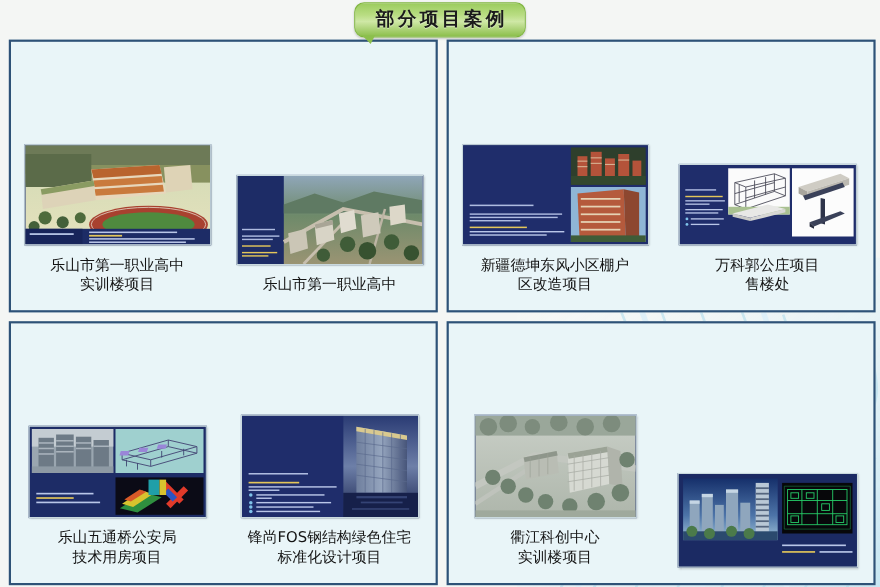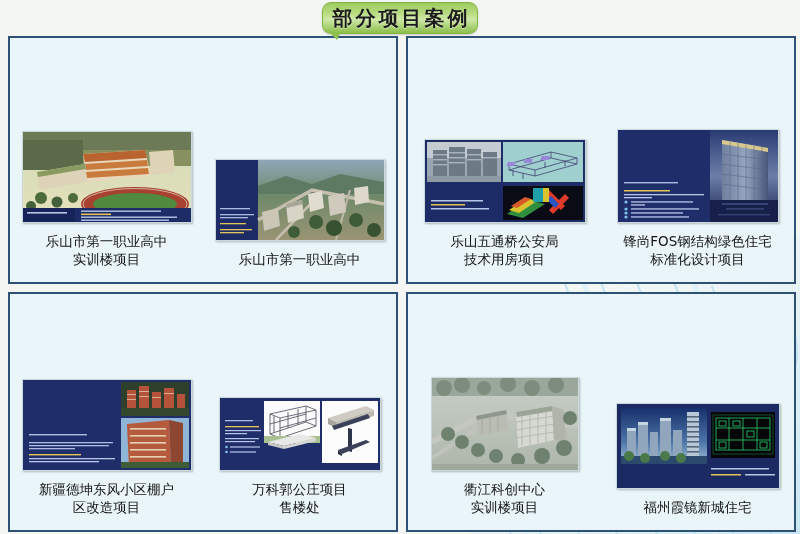--- a/index.html
+++ b/index.html
@@ -56,21 +56,21 @@
     left: 6px;
     bottom: -7px;
     width: 0; height: 0;
     border-left: 8px solid transparent;
     border-right: 4px solid transparent;
     border-top: 8px solid #8cbf4c;
   }
   .banner-text {
     font-family: "DejaVu Serif", "Liberation Serif", serif;
     font-weight: bold;
-    font-size: 20px;
+    font-size: 17px;
     letter-spacing: 3px;
     color: #1b1b1b;
     text-shadow: 0 1px 0 rgba(255,255,255,.45);
     line-height: 1;
     padding-left: 3px;
   }
 
   
   .grid {
     position: absolute;
@@ -264,20 +264,130 @@
         <div class="caption">乐山市第一职业高中</div>
       </div>
 
     </div>
   </div>
 
   <div class="panel">
     <div class="panel-inner">
 
       <div class="project">
+        <div class="thumb" style="width:168px;height:90px;">
+          <svg viewBox="0 0 168 90" width="168" height="90">
+            <rect width="168" height="90" fill="#1f2d6b"></rect>
+
+            <rect x="98" y="2" width="68" height="34" fill="#2e3f2c"></rect>
+            <g fill="#b4533a">
+              <rect x="104" y="10" width="9" height="24"></rect>
+              <rect x="116" y="6" width="10" height="28"></rect>
+              <rect x="129" y="12" width="9" height="22"></rect>
+              <rect x="141" y="8" width="10" height="26"></rect>
+              <rect x="154" y="14" width="8" height="20"></rect>
+            </g>
+            <g fill="#e0c9a8" opacity=".8">
+              <rect x="104" y="14" width="9" height="1"></rect>
+              <rect x="104" y="19" width="9" height="1"></rect>
+              <rect x="116" y="11" width="10" height="1"></rect>
+              <rect x="116" y="16" width="10" height="1"></rect>
+              <rect x="129" y="17" width="9" height="1"></rect>
+              <rect x="141" y="13" width="10" height="1"></rect>
+            </g>
+            <rect x="98" y="28" width="68" height="8" fill="#33482e"></rect>
+
+            <rect x="98" y="38" width="68" height="50" fill="#8fb6d6"></rect>
+            <polygon points="104,44 146,40 148,88 106,88" fill="#b55a3c"></polygon>
+            <polygon points="146,40 160,43 160,88 148,88" fill="#8d4730"></polygon>
+            <g fill="#e5d2b4">
+              <rect x="107" y="48" width="36" height="1.6"></rect>
+              <rect x="107" y="55" width="36" height="1.6"></rect>
+              <rect x="107" y="62" width="36" height="1.6"></rect>
+              <rect x="107" y="69" width="36" height="1.6"></rect>
+              <rect x="107" y="76" width="36" height="1.6"></rect>
+            </g>
+            <rect x="98" y="82" width="68" height="6" fill="#3f5c38"></rect>
+
+            <g fill="#aebbe0">
+              <rect x="6" y="54" width="58" height="1.4"></rect>
+              <rect x="6" y="62" width="84" height="1.3"></rect>
+              <rect x="6" y="65" width="80" height="1.3"></rect>
+              <rect x="6" y="68" width="46" height="1.3"></rect>
+            </g>
+            <g fill="#e3c65a">
+              <rect x="6" y="74" width="52" height="1.4"></rect>
+            </g>
+            <g fill="#b9c6e8">
+              <rect x="6" y="78" width="86" height="1.3"></rect>
+              <rect x="6" y="81" width="70" height="1.3"></rect>
+            </g>
+          </svg>
+        </div>
+        <div class="caption">新疆德坤东风小区棚户
+区改造项目</div>
+      </div>
+
+      <div class="project">
+        <div class="thumb" style="width:160px;height:72px;">
+          <svg viewBox="0 0 160 72" width="160" height="72">
+            <rect width="160" height="72" fill="#1f2d6b"></rect>
+
+            <rect x="44" y="3" width="56" height="42" fill="#fbfbfb"></rect>
+            <g stroke="#4a4a58" stroke-width=".8" fill="none">
+              <path d="M50 36 L86 24 L96 28 L60 40 Z"></path>
+              <path d="M50 36 L50 16 M60 40 L60 20 M86 24 L86 8 M96 28 L96 12"></path>
+              <path d="M50 16 L86 8 L96 12 L60 20 Z"></path>
+              <path d="M50 26 L86 16 M60 30 L96 20"></path>
+              <path d="M54 34 L54 18 M68 30 L68 14 M78 27 L78 11"></path>
+            </g>
+
+            <rect x="44" y="38" width="56" height="7" fill="#a9c191"></rect>
+            <polygon points="48,44 80,36 96,40 64,48" fill="#e8e8e6"></polygon>
+            <polygon points="48,44 48,47 64,51 64,48" fill="#c9c9c6"></polygon>
+            <polygon points="64,48 96,40 96,43 64,51" fill="#d7d7d4"></polygon>
+
+            <rect x="102" y="3" width="56" height="62" fill="#fcfcfc"></rect>
+            <polygon points="108,20 146,8 154,12 116,24" fill="#cfccc4"></polygon>
+            <polygon points="108,20 108,26 116,30 116,24" fill="#a8a59d"></polygon>
+            <polygon points="116,24 154,12 154,18 116,30" fill="#bcb9b1"></polygon>
+            <polygon points="112,28 148,16 150,20 114,32" fill="#3a4159"></polygon>
+            <polygon points="128,30 132,31 132,54 128,53" fill="#2e344a"></polygon>
+            <polygon points="118,52 146,42 150,44 122,56" fill="#3a4159"></polygon>
+            <polygon points="118,52 118,56 122,58 122,56" fill="#262b3e"></polygon>
+
+            <g fill="#aebbe0">
+              <rect x="5" y="22" width="28" height="1.3"></rect>
+            </g>
+            <g fill="#e3c65a">
+              <rect x="5" y="28" width="34" height="1.3"></rect>
+            </g>
+            <g fill="#b9c6e8">
+              <rect x="5" y="32" width="36" height="1.2"></rect>
+              <rect x="5" y="35" width="22" height="1.2"></rect>
+              <rect x="5" y="40" width="34" height="1.2"></rect>
+              <rect x="5" y="43" width="30" height="1.2"></rect>
+              <circle cx="6.5" cy="49" r="1.3" fill="#7fc3ea"></circle>
+              <rect x="10" y="48.4" width="30" height="1.2"></rect>
+              <circle cx="6.5" cy="54" r="1.3" fill="#7fc3ea"></circle>
+              <rect x="10" y="53.4" width="26" height="1.2"></rect>
+            </g>
+          </svg>
+        </div>
+        <div class="caption">万科郭公庄项目
+售楼处</div>
+      </div>
+
+    </div>
+  </div>
+
+  <div class="panel">
+    <div class="panel-inner">
+
+      <div class="project">
         <div class="thumb" style="width:160px;height:82px;">
           <svg viewBox="0 0 160 82" width="160" height="82">
             <rect width="160" height="82" fill="#1d2c66"></rect>
 
             <rect x="2" y="2" width="74" height="40" fill="#9aa6b0"></rect>
             <rect x="2" y="2" width="74" height="16" fill="#c4ccd2"></rect>
             <g fill="#6d7a86">
               <rect x="8" y="10" width="14" height="28"></rect>
               <rect x="24" y="7" width="16" height="31"></rect>
               <rect x="42" y="9" width="14" height="29"></rect>
@@ -393,130 +503,20 @@
 标准化设计项目</div>
       </div>
 
     </div>
   </div>
 
   <div class="panel">
     <div class="panel-inner">
 
       <div class="project">
-        <div class="thumb" style="width:168px;height:90px;">
-          <svg viewBox="0 0 168 90" width="168" height="90">
-            <rect width="168" height="90" fill="#1f2d6b"></rect>
-
-            <rect x="98" y="2" width="68" height="34" fill="#2e3f2c"></rect>
-            <g fill="#b4533a">
-              <rect x="104" y="10" width="9" height="24"></rect>
-              <rect x="116" y="6" width="10" height="28"></rect>
-              <rect x="129" y="12" width="9" height="22"></rect>
-              <rect x="141" y="8" width="10" height="26"></rect>
-              <rect x="154" y="14" width="8" height="20"></rect>
-            </g>
-            <g fill="#e0c9a8" opacity=".8">
-              <rect x="104" y="14" width="9" height="1"></rect>
-              <rect x="104" y="19" width="9" height="1"></rect>
-              <rect x="116" y="11" width="10" height="1"></rect>
-              <rect x="116" y="16" width="10" height="1"></rect>
-              <rect x="129" y="17" width="9" height="1"></rect>
-              <rect x="141" y="13" width="10" height="1"></rect>
-            </g>
-            <rect x="98" y="28" width="68" height="8" fill="#33482e"></rect>
-
-            <rect x="98" y="38" width="68" height="50" fill="#8fb6d6"></rect>
-            <polygon points="104,44 146,40 148,88 106,88" fill="#b55a3c"></polygon>
-            <polygon points="146,40 160,43 160,88 148,88" fill="#8d4730"></polygon>
-            <g fill="#e5d2b4">
-              <rect x="107" y="48" width="36" height="1.6"></rect>
-              <rect x="107" y="55" width="36" height="1.6"></rect>
-              <rect x="107" y="62" width="36" height="1.6"></rect>
-              <rect x="107" y="69" width="36" height="1.6"></rect>
-              <rect x="107" y="76" width="36" height="1.6"></rect>
-            </g>
-            <rect x="98" y="82" width="68" height="6" fill="#3f5c38"></rect>
-
-            <g fill="#aebbe0">
-              <rect x="6" y="54" width="58" height="1.4"></rect>
-              <rect x="6" y="62" width="84" height="1.3"></rect>
-              <rect x="6" y="65" width="80" height="1.3"></rect>
-              <rect x="6" y="68" width="46" height="1.3"></rect>
-            </g>
-            <g fill="#e3c65a">
-              <rect x="6" y="74" width="52" height="1.4"></rect>
-            </g>
-            <g fill="#b9c6e8">
-              <rect x="6" y="78" width="86" height="1.3"></rect>
-              <rect x="6" y="81" width="70" height="1.3"></rect>
-            </g>
-          </svg>
-        </div>
-        <div class="caption">新疆德坤东风小区棚户
-区改造项目</div>
-      </div>
-
-      <div class="project">
-        <div class="thumb" style="width:160px;height:72px;">
-          <svg viewBox="0 0 160 72" width="160" height="72">
-            <rect width="160" height="72" fill="#1f2d6b"></rect>
-
-            <rect x="44" y="3" width="56" height="42" fill="#fbfbfb"></rect>
-            <g stroke="#4a4a58" stroke-width=".8" fill="none">
-              <path d="M50 36 L86 24 L96 28 L60 40 Z"></path>
-              <path d="M50 36 L50 16 M60 40 L60 20 M86 24 L86 8 M96 28 L96 12"></path>
-              <path d="M50 16 L86 8 L96 12 L60 20 Z"></path>
-              <path d="M50 26 L86 16 M60 30 L96 20"></path>
-              <path d="M54 34 L54 18 M68 30 L68 14 M78 27 L78 11"></path>
-            </g>
-
-            <rect x="44" y="38" width="56" height="7" fill="#a9c191"></rect>
-            <polygon points="48,44 80,36 96,40 64,48" fill="#e8e8e6"></polygon>
-            <polygon points="48,44 48,47 64,51 64,48" fill="#c9c9c6"></polygon>
-            <polygon points="64,48 96,40 96,43 64,51" fill="#d7d7d4"></polygon>
-
-            <rect x="102" y="3" width="56" height="62" fill="#fcfcfc"></rect>
-            <polygon points="108,20 146,8 154,12 116,24" fill="#cfccc4"></polygon>
-            <polygon points="108,20 108,26 116,30 116,24" fill="#a8a59d"></polygon>
-            <polygon points="116,24 154,12 154,18 116,30" fill="#bcb9b1"></polygon>
-            <polygon points="112,28 148,16 150,20 114,32" fill="#3a4159"></polygon>
-            <polygon points="128,30 132,31 132,54 128,53" fill="#2e344a"></polygon>
-            <polygon points="118,52 146,42 150,44 122,56" fill="#3a4159"></polygon>
-            <polygon points="118,52 118,56 122,58 122,56" fill="#262b3e"></polygon>
-
-            <g fill="#aebbe0">
-              <rect x="5" y="22" width="28" height="1.3"></rect>
-            </g>
-            <g fill="#e3c65a">
-              <rect x="5" y="28" width="34" height="1.3"></rect>
-            </g>
-            <g fill="#b9c6e8">
-              <rect x="5" y="32" width="36" height="1.2"></rect>
-              <rect x="5" y="35" width="22" height="1.2"></rect>
-              <rect x="5" y="40" width="34" height="1.2"></rect>
-              <rect x="5" y="43" width="30" height="1.2"></rect>
-              <circle cx="6.5" cy="49" r="1.3" fill="#7fc3ea"></circle>
-              <rect x="10" y="48.4" width="30" height="1.2"></rect>
-              <circle cx="6.5" cy="54" r="1.3" fill="#7fc3ea"></circle>
-              <rect x="10" y="53.4" width="26" height="1.2"></rect>
-            </g>
-          </svg>
-        </div>
-        <div class="caption">万科郭公庄项目
-售楼处</div>
-      </div>
-
-    </div>
-  </div>
-
-  <div class="panel">
-    <div class="panel-inner">
-
-      <div class="project">
         <div class="thumb" style="width:146px;height:92px;">
           <svg viewBox="0 0 146 92" width="146" height="92">
             <defs>
               <linearGradient id="grey1" x1="0" y1="0" x2="0" y2="1">
                 <stop offset="0" stop-color="#c9cfc7"></stop>
                   <stop offset="1" stop-color="#aeb6ab"></stop>
               </linearGradient>
             </defs>
             <rect width="146" height="92" fill="url(#grey1)"></rect>
 
@@ -625,19 +625,18 @@
               <path d="M96 11 L96 50 M156 11 L156 50"></path>
             </g>
 
             <g fill="#b9c6e8">
               <rect x="94" y="64" width="58" height="1.5"></rect>
             </g>
             <rect x="94" y="70" width="30" height="1.5" fill="#e3c65a"></rect>
             <rect x="128" y="70" width="30" height="1.5" fill="#b9c6e8"></rect>
           </svg>
         </div>
-        <div class="caption">福州霞镜新城住宅</div>
       </div>
 
     </div>
   </div>
 
 </div>
 
 </body></html>

